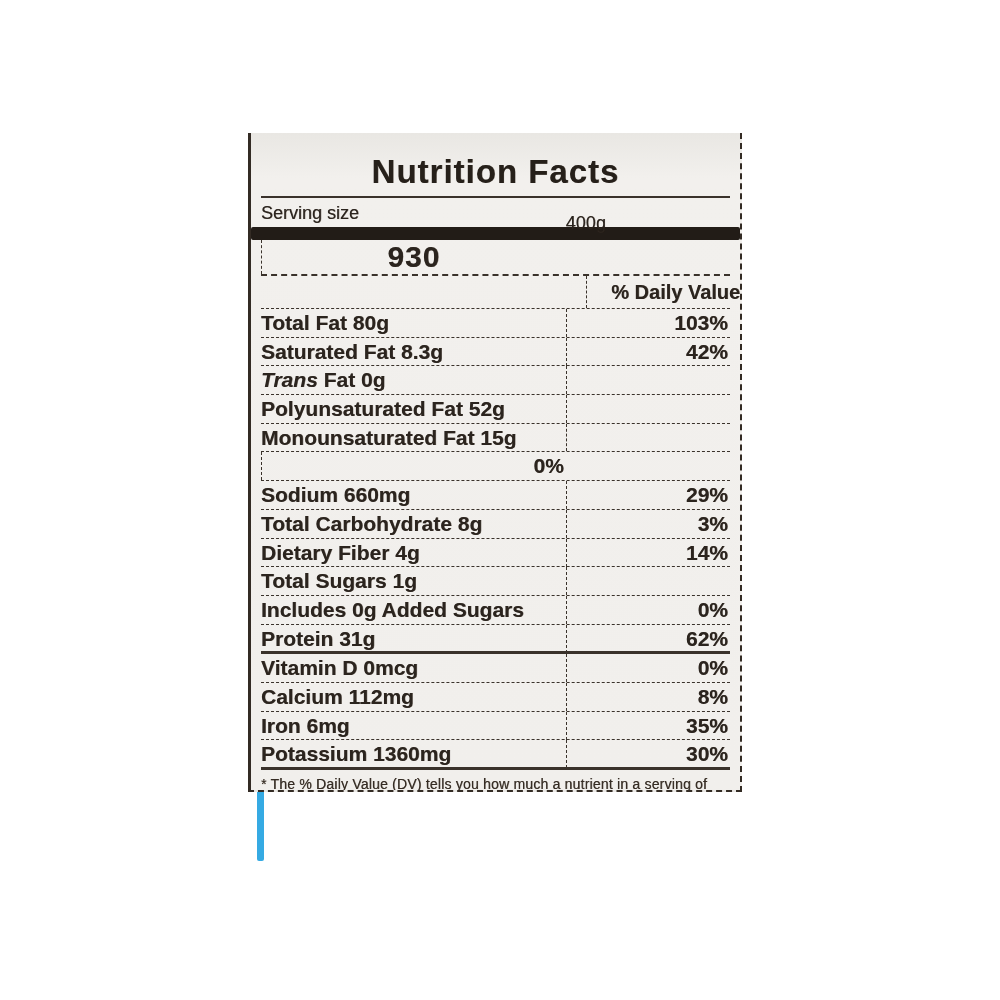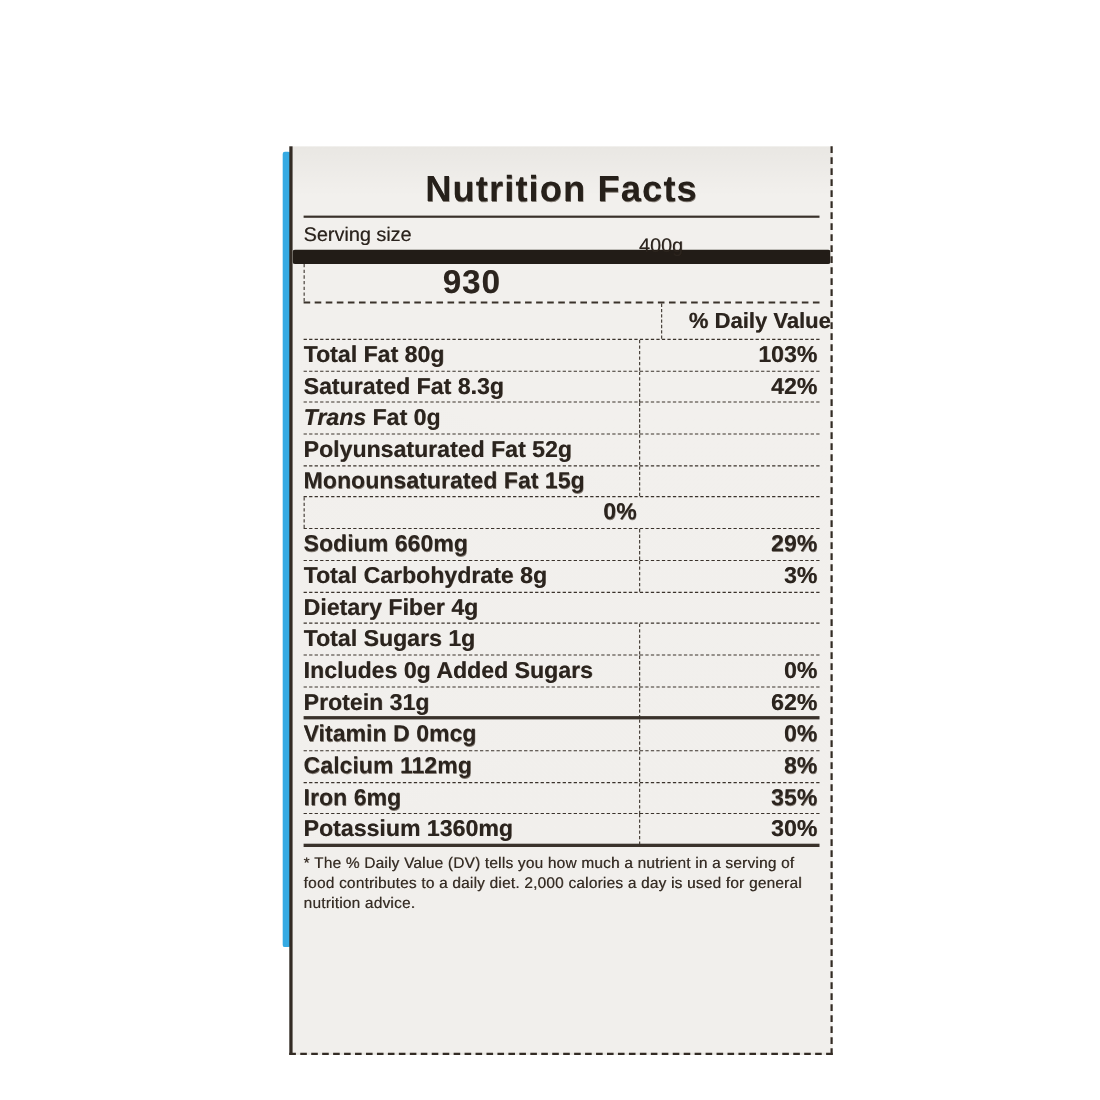--- a/index.html
+++ b/index.html
@@ -6,21 +6,21 @@
   body{
     width:1000px;height:1000px;background:#ffffff;position:relative;
     font-family:"Liberation Sans","DejaVu Sans",sans-serif;
     color:#2b241e;
   }
   .blue-strip{
     position:absolute;left:257px;top:138px;width:7px;height:723px;
     background:#35aae3;border-radius:2px;
   }
   .nf-label{
-    position:absolute;left:263px;top:133px;width:494px;height:826px;
+    position:absolute;left:248px;top:133px;width:494px;height:659px;
     box-sizing:border-box;
     background:linear-gradient(#e9e7e3,#f2f0ed 45px,#f1efec);
     border-left:3px solid #332b24;
     border-right:2px dashed #332b24;
     border-bottom:2px dashed #332b24;
     padding:0 10px;
     overflow:hidden;
   }
   .nf-label .txt{ text-shadow:0.4px 0.4px 0.5px rgba(40,28,16,0.55); }
   .nf-title{
@@ -119,20 +119,21 @@
   <div class="row">
     <div class="name txt">Sodium 660mg</div>
     <div class="dv txt">29%</div>
   </div>
   <div class="row">
     <div class="name txt">Total Carbohydrate 8g</div>
     <div class="dv txt">3%</div>
   </div>
   <div class="row">
     <div class="name txt">Dietary Fiber 4g</div>
+    <div class="dv txt">14%</div>
   </div>
   <div class="row">
     <div class="name txt">Total Sugars 1g</div>
     <div class="dv txt"></div>
   </div>
   <div class="row">
     <div class="name txt">Includes 0g Added Sugars</div>
     <div class="dv txt">0%</div>
   </div>
   <div class="row b-heavy">

